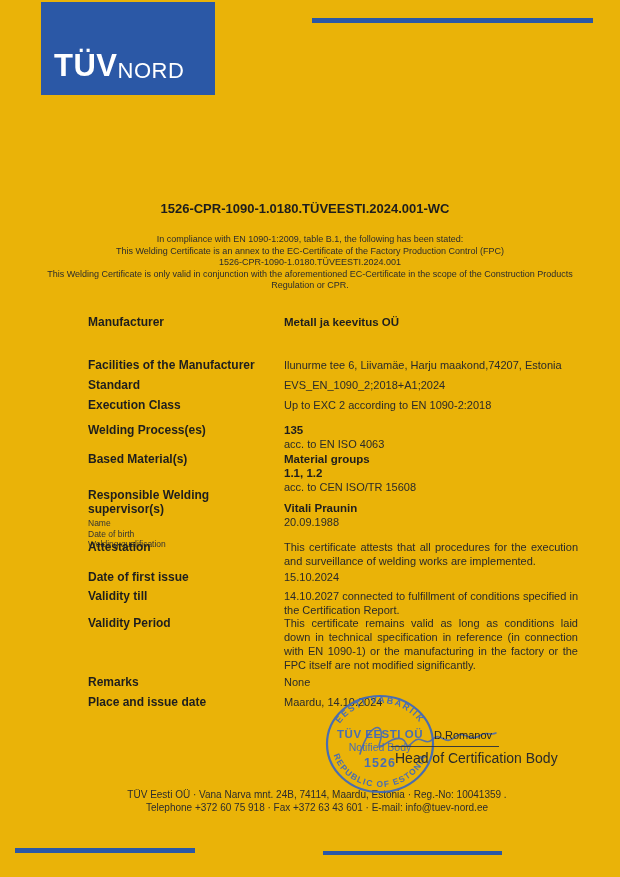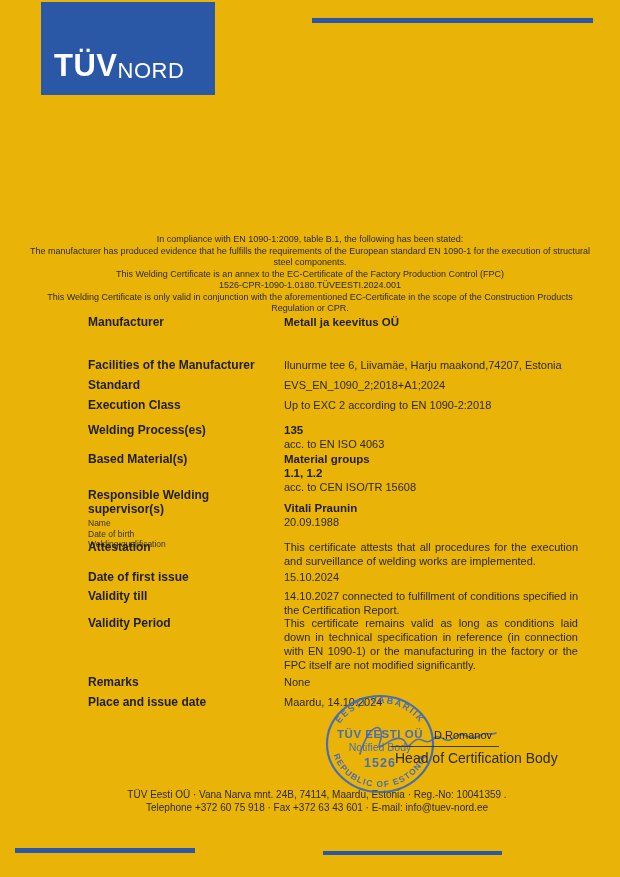--- a/index.html
+++ b/index.html
@@ -69,24 +69,24 @@
 
 <div class="page">
 
   <div class="top-rule"></div>
 
   <div class="logo">
     <span class="tuv">TÜV</span>
       <span class="nord">NORD</span>
   </div>
 
+  <div class="cert-number">1526-CPR-1090-1.0180.TÜVEESTI.2024.001-WC</div>
 
   <div class="compliance">
     <div>In compliance with EN 1090-1:2009, table B.1, the following has been stated:</div>
-    <div>The manufacturer has produced evidence that he fulfills the requirements of the European standard EN 1090-1 for the execution of structural steel components.</div>
     <div>This Welding Certificate is an annex to the EC-Certificate of the Factory Production Control (FPC)</div>
     <div>1526-CPR-1090-1.0180.TÜVEESTI.2024.001</div>
     <div>This Welding Certificate is only valid in conjunction with the aforementioned EC-Certificate in the scope of the Construction Products Regulation or CPR.</div>
   </div>
 
   <div class="row" style="top:315px">
     <div class="flabel">Manufacturer</div>
     <div class="fvalue">
       <div class="b">Metall ja keevitus OÜ</div>
     </div>

